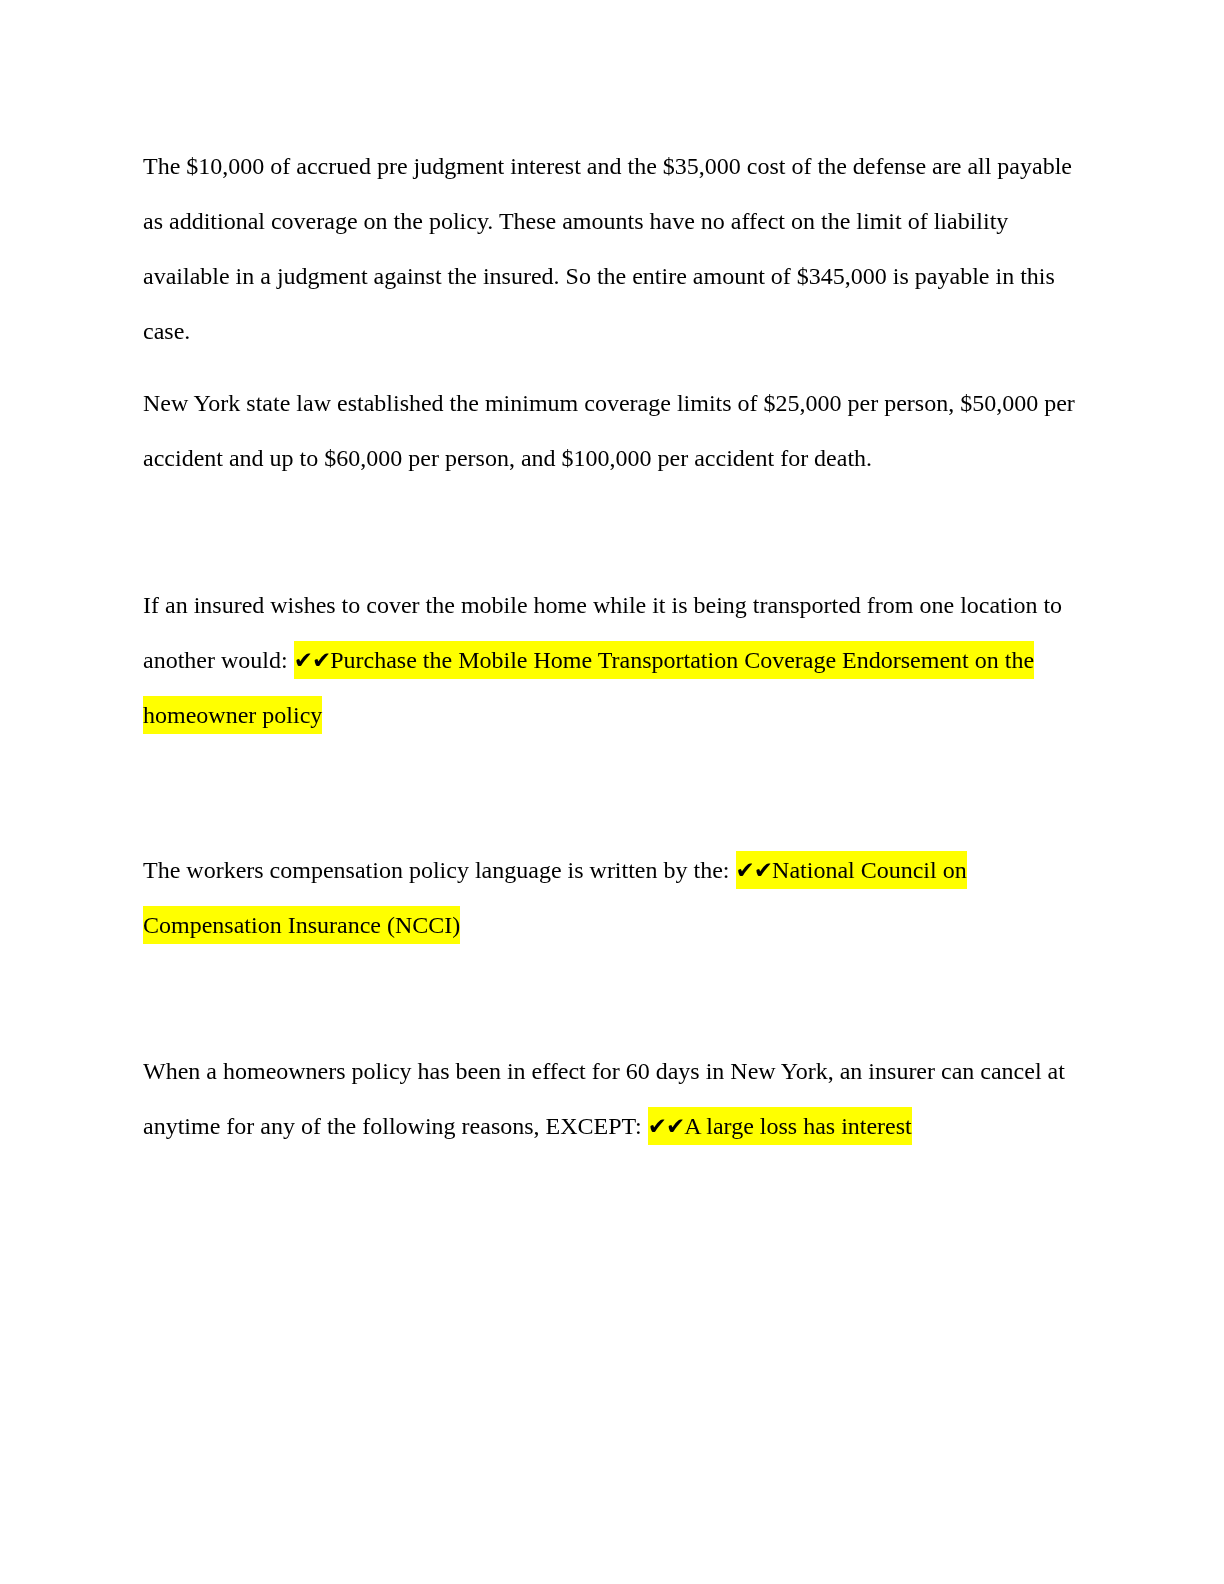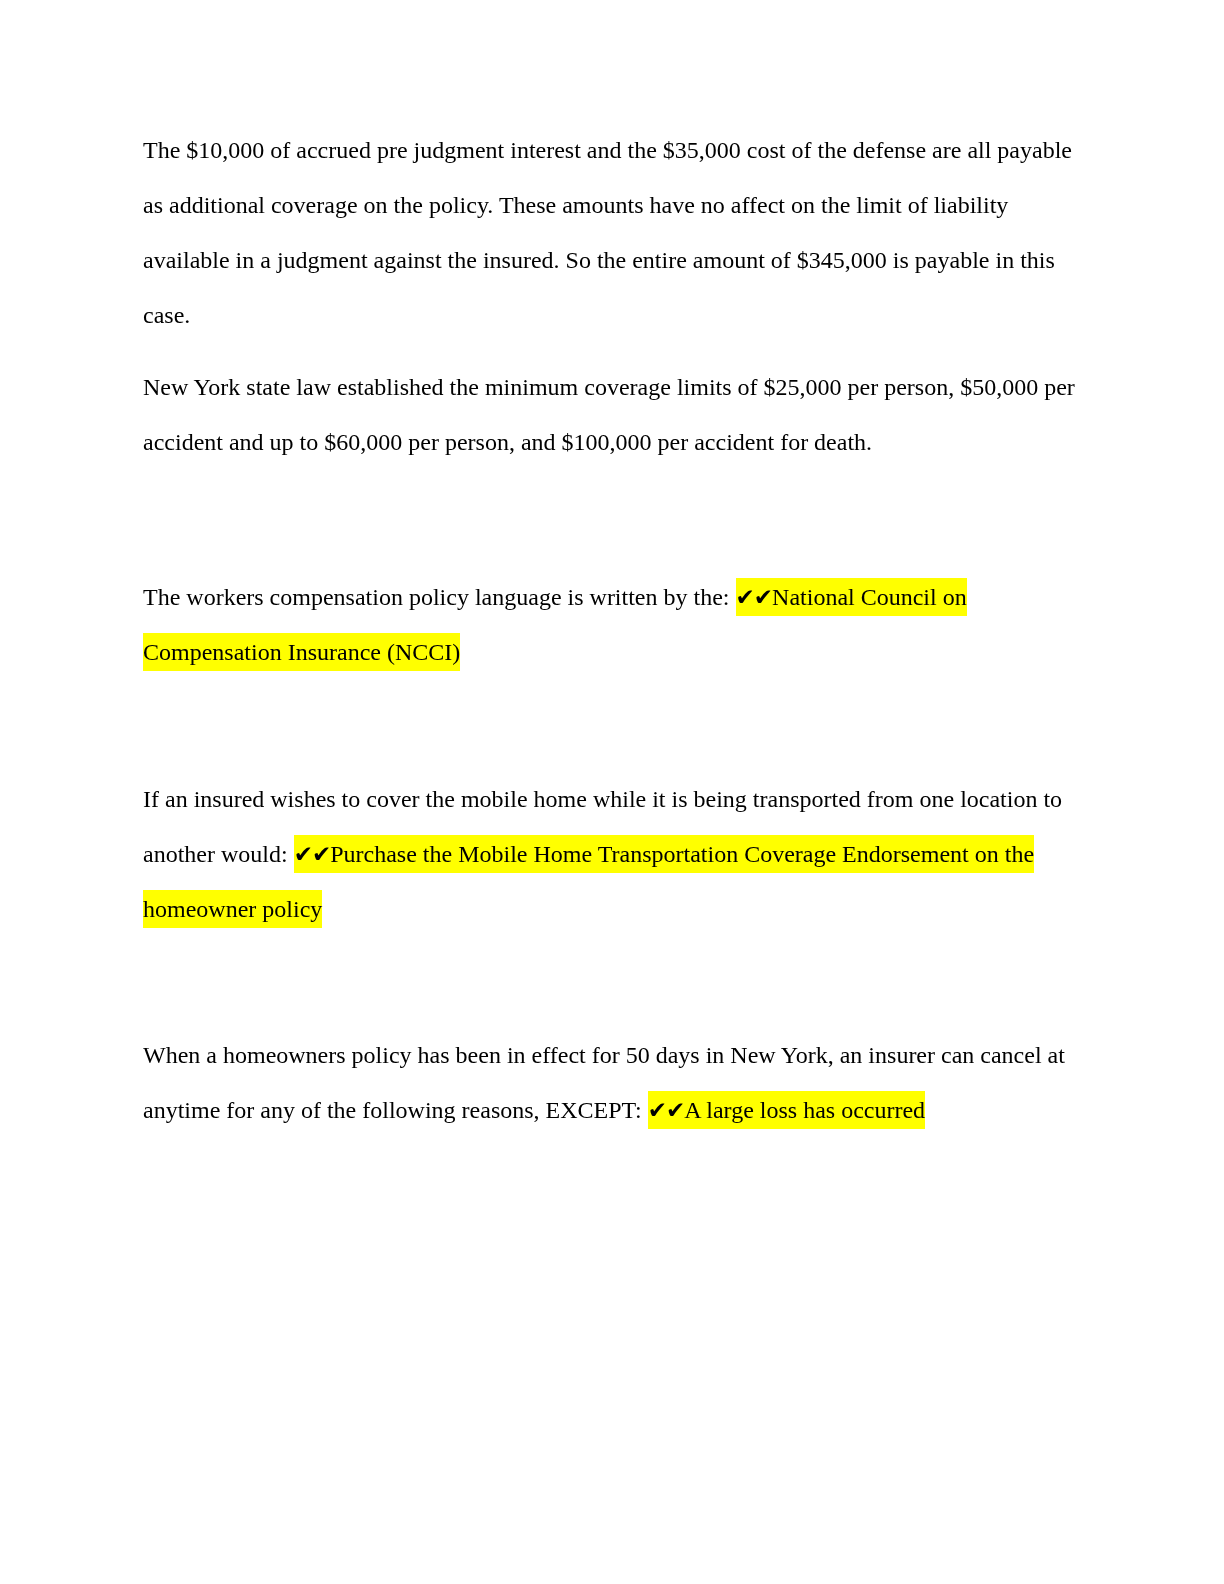--- a/index.html
+++ b/index.html
@@ -13,21 +13,21 @@
   }
   .page {
     position: relative;
     width: 1224px;
     height: 1584px;
     background: #ffffff;
   }
   .content {
     position: absolute;
     left: 143px;
-    top: 123px;
+    top: 139px;
     width: 937px;
   }
   p.para {
     font-size: 24px;
     line-height: 55px;
     text-align: left;
     color: #000000;
   }
   
   .m-case      { margin-top: 0; }
@@ -49,17 +49,17 @@
     letter-spacing: -1px;
   }
 </style>
 </head>
 <body>
 
 <div class="page">
   <div class="content">
     <p class="para m-case"><span>The $10,000 of accrued pre judgment interest and the $35,000 cost of the defense are all payable as additional coverage on the policy. These amounts have no affect on the limit of liability available in a judgment against the insured. So the entire amount of $345,000 is payable in this case.</span></p>
     <p class="para m-expl-body"><span>New York state law established the minimum coverage limits of $25,000 per person, $50,000 per accident and up to $60,000 per person, and $100,000 per accident for death.</span></p>
+    <p class="para m-q-mobile"><span>If an insured wishes to cover the mobile home while it is being transported from one location to another would: </span><span class="hl check">✔✔</span><span class="hl">Purchase the Mobile Home Transportation Coverage Endorsement on the homeowner policy</span></p>
     <p class="para m-q-workers"><span>The workers compensation policy language is written by the: </span><span class="hl check">✔✔</span><span class="hl">National Council on Compensation Insurance (NCCI)</span></p>
-    <p class="para m-q-mobile"><span>If an insured wishes to cover the mobile home while it is being transported from one location to another would: </span><span class="hl check">✔✔</span><span class="hl">Purchase the Mobile Home Transportation Coverage Endorsement on the homeowner policy</span></p>
-    <p class="para m-q-cancel"><span>When a homeowners policy has been in effect for 50 days in New York, an insurer can cancel at anytime for any of the following reasons, EXCEPT: </span><span class="hl check">✔✔</span><span class="hl">A large loss has occurred</span></p>
+    <p class="para m-q-cancel"><span>When a homeowners policy has been in effect for 60 days in New York, an insurer can cancel at anytime for any of the following reasons, EXCEPT: </span><span class="hl check">✔✔</span><span class="hl">A large loss has interest</span></p>
   </div>
 </div>
 
 </body></html>

